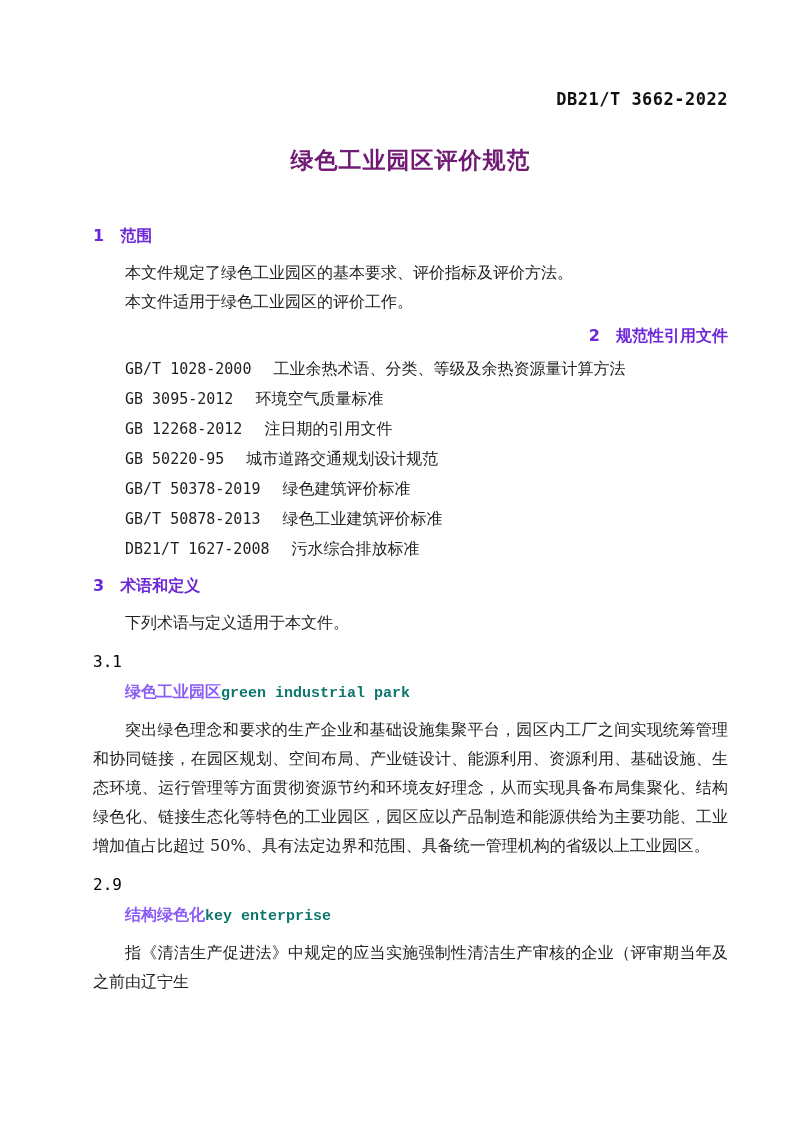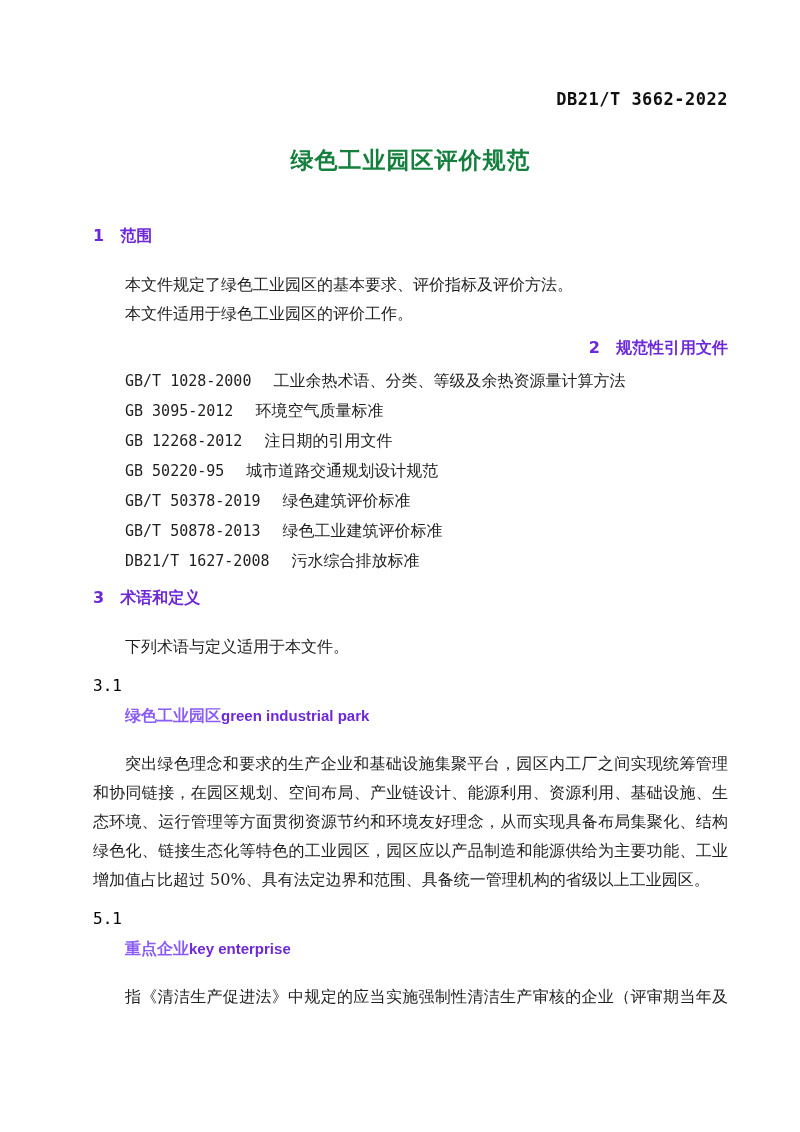--- a/index.html
+++ b/index.html
@@ -32,35 +32,35 @@
     color: #111;
   }
   .doc-title {
     margin: 34px 0 0 0;
     text-align: center;
     font-family: "DejaVu Sans", sans-serif;
     font-weight: bold;
     font-size: 23px;
     line-height: 32px;
     letter-spacing: 1px;
-    color: #15803d;
+    color: #701a75;
   }
   .sec-heading {
     margin: 48px 0 0 0;
     font-family: "DejaVu Sans", sans-serif;
     font-weight: bold;
     font-size: 16px;
     line-height: 24px;
     color: #6d28d9;
   }
   .sec-heading.h2 { margin-top: 8px; text-align: right; }
   .sec-heading.h3 { margin-top: 10px; }
   .sec-num { margin-right: 16px; }
   .body-p {
-    margin: 22px 0 0 0;
+    margin: 10px 0 0 0;
     font-size: 16px;
     line-height: 29px;
     text-align: justify;
     text-indent: 2em;
   }
   .ref-list { margin-top: 6px; }
   .ref-line {
     padding-left: 2em;
     font-size: 16px;
     line-height: 29px;
@@ -83,24 +83,24 @@
     padding-left: 2em;
     line-height: 22px;
   }
   .term-zh {
     font-family: "DejaVu Sans", sans-serif;
     font-weight: bold;
     font-size: 16px;
     color: #8b5cf6;
   }
   .term-en {
-    font-family: Liberation Sans, sans-serif;
+    font-family: Liberation Mono, monospace;
     font-weight: bold;
     font-size: 15px;
-    color: #6d28d9;
+    color: #0f766e;
   }
   .page-number {
     position: absolute;
     top: 1034px;
     right: 86px;
     font-family: "DejaVu Serif", serif;
     font-size: 14px;
     color: #444;
   }
 </style>
@@ -152,22 +152,22 @@
       <span class="sec-num">3</span><span class="sec-title">术语和定义</span>
     </h2>
     <p class="body-p">下列术语与定义适用于本文件。</p>
 
     <div class="term-num">3.1</div>
     <div class="term-line">
       <span class="term-zh">绿色工业园区</span><span class="term-en">green industrial park</span>
     </div>
     <p class="body-p">突出绿色理念和要求的生产企业和基础设施集聚平台，园区内工厂之间实现统筹管理和协同链接，在园区规划、空间布局、产业链设计、能源利用、资源利用、基础设施、生态环境、运行管理等方面贯彻资源节约和环境友好理念，从而实现具备布局集聚化、结构绿色化、链接生态化等特色的工业园区，园区应以产品制造和能源供给为主要功能、工业增加值占比超过 50%、具有法定边界和范围、具备统一管理机构的省级以上工业园区。</p>
 
-    <div class="term-num">5.1</div>
+    <div class="term-num">2.9</div>
     <div class="term-line">
-      <span class="term-zh">重点企业</span><span class="term-en">key enterprise</span>
+      <span class="term-zh">结构绿色化</span><span class="term-en">key enterprise</span>
     </div>
     <p class="body-p">指《清洁生产促进法》中规定的应当实施强制性清洁生产审核的企业（评审期当年及之前由辽宁生</p>
 
   </div>
 
   <div class="page-number">3</div>
 </div>
 
 </body></html>

